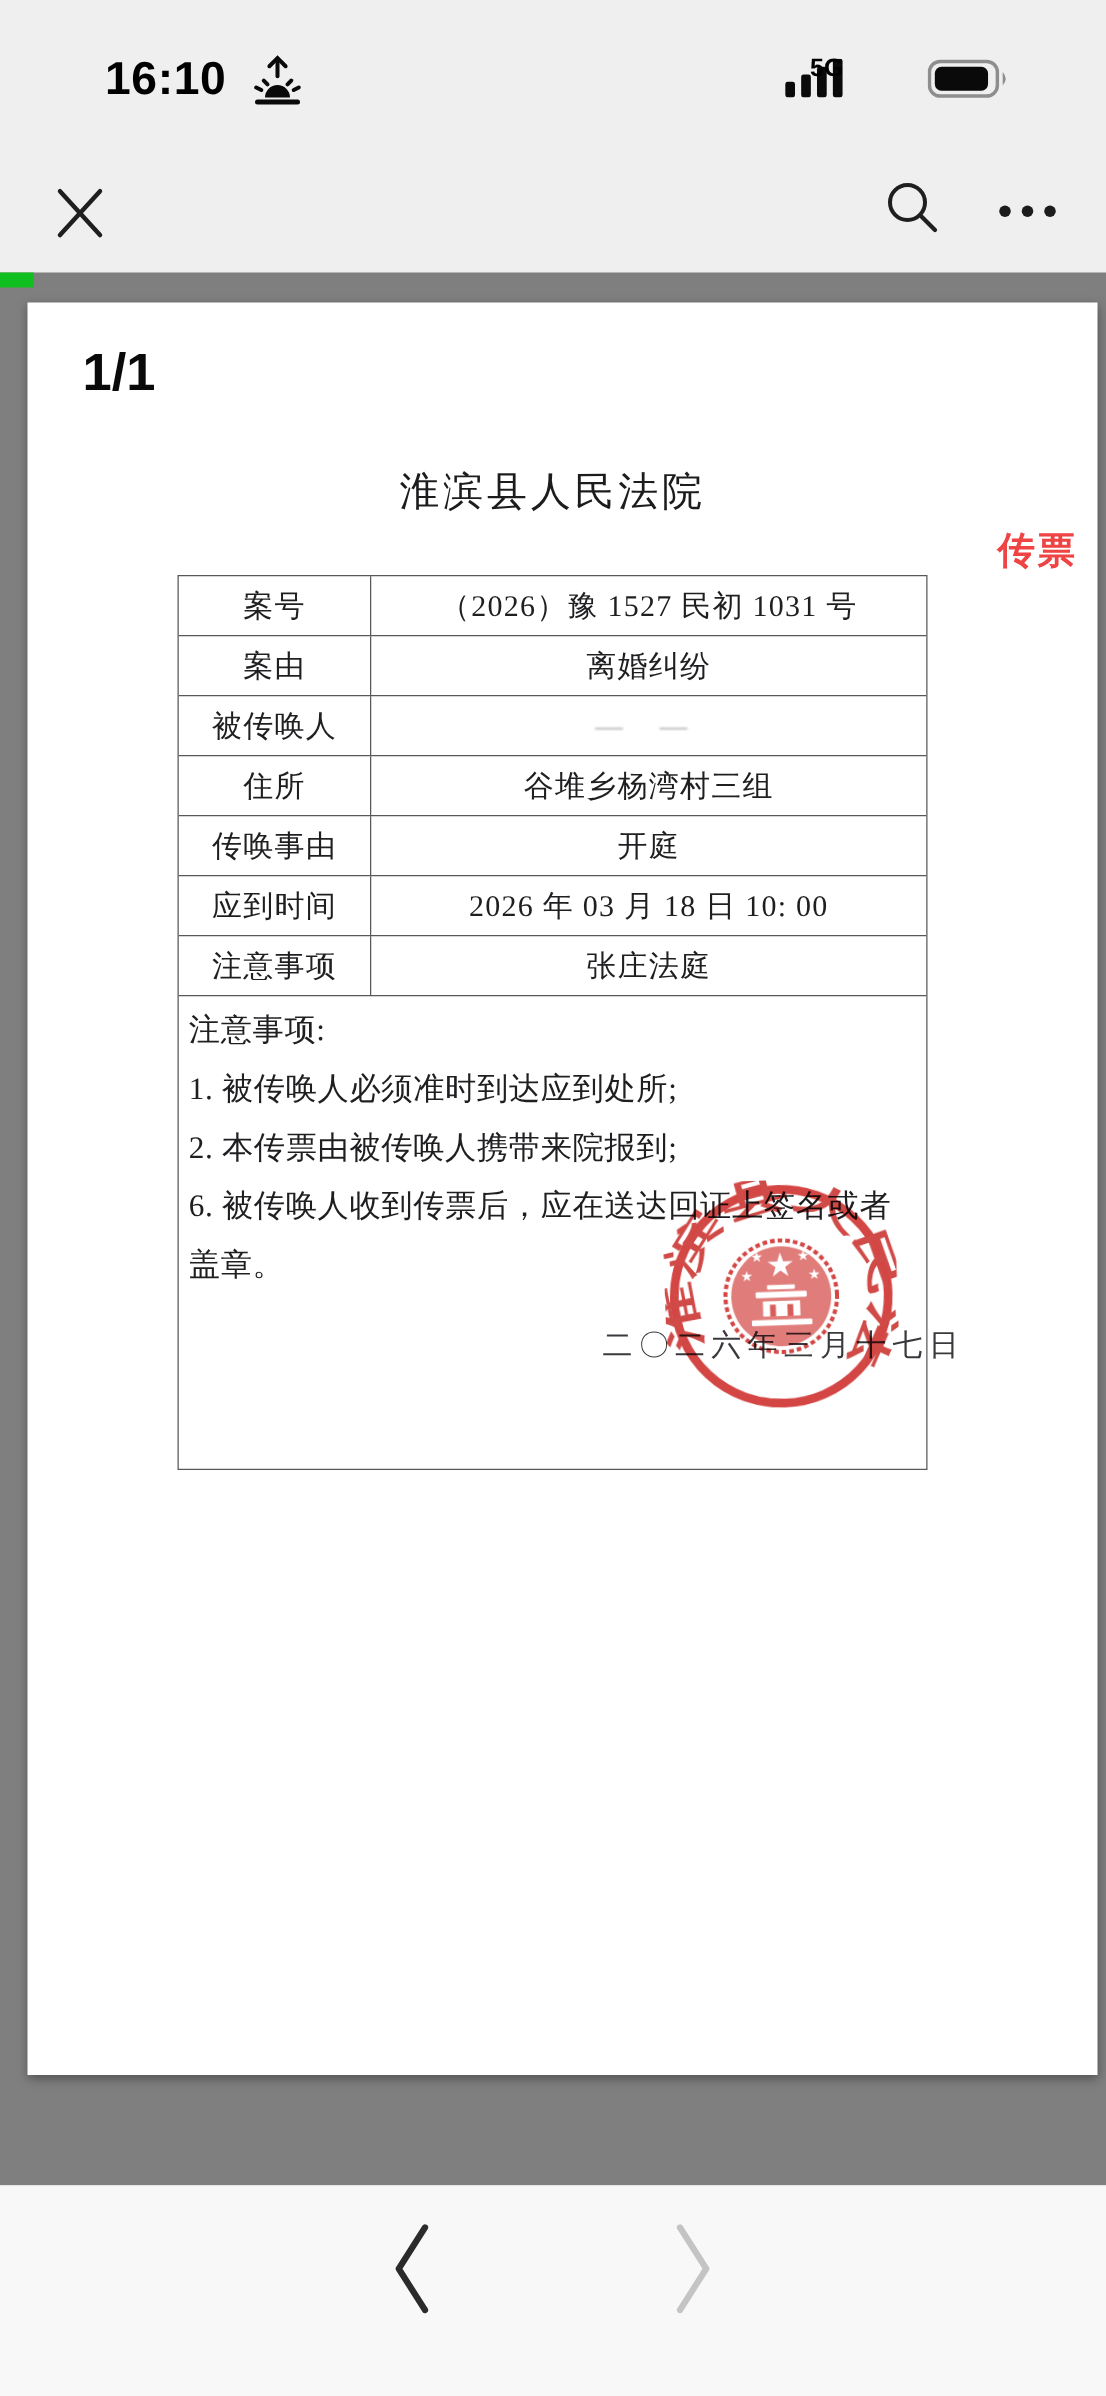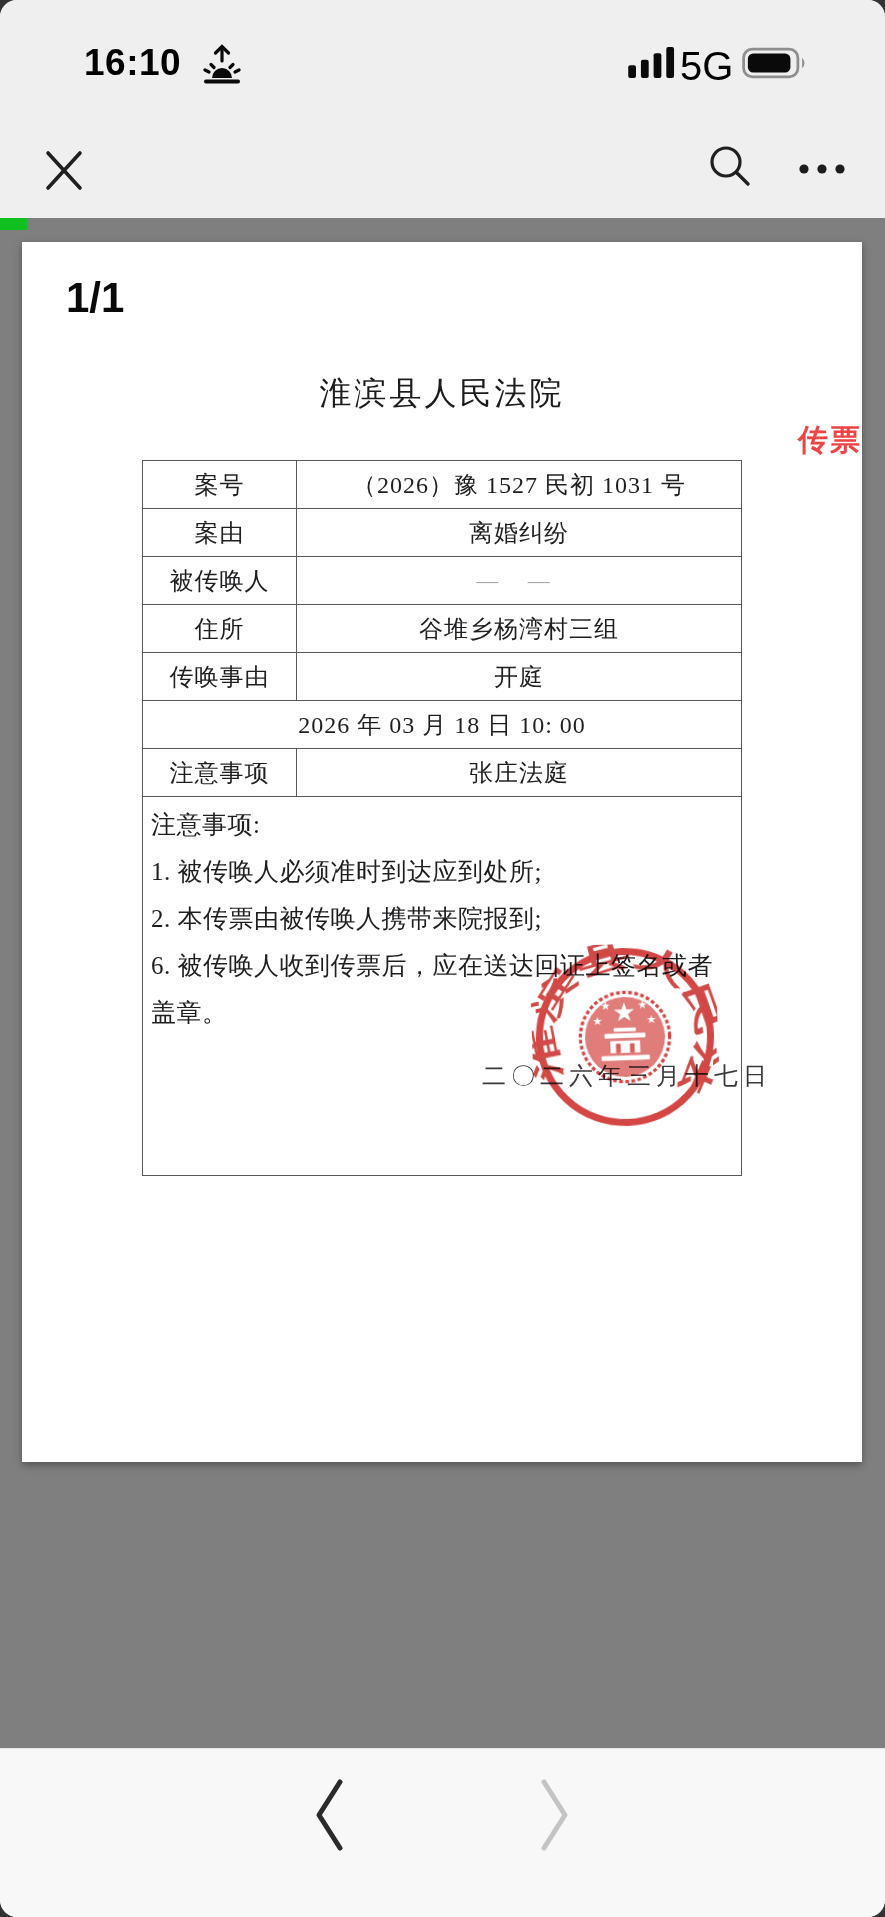--- a/index.html
+++ b/index.html
@@ -1,37 +1,37 @@
 <!DOCTYPE html>
 <html><head>
 <meta charset="utf-8">
 <style>
   html,body{margin:0;padding:0;background:#333;}
   .screen{
     position:relative; width:885px; height:1917px; overflow:hidden;
     background:#efefef; font-family:"Liberation Sans", sans-serif;
     margin:0 auto;
-    border-radius:17px;
   }
   
   .topchrome{position:absolute;left:0;top:0;width:885px;height:218px;background:#efefef;}
   .time{position:absolute;left:84px;top:42px;font-size:37px;font-weight:700;color:#000;letter-spacing:.5px;}
   .sunrise{position:absolute;left:200px;top:42px;}
   .signal{position:absolute;left:628px;top:47px;}
-  .net{position:absolute;left:680px;top:44px;font-size:40px;font-weight:400;color:#000;}
+  .net{position:absolute;left:648px;top:44px;font-size:20px;font-weight:700;color:#000;}
   .battery{position:absolute;left:742px;top:46px;}
   .btn-close{position:absolute;left:42px;top:148px;width:44px;height:44px;cursor:pointer;}
   .btn-search{position:absolute;left:706px;top:142px;width:48px;height:48px;cursor:pointer;}
   .btn-more{position:absolute;left:798px;top:160px;width:48px;height:18px;cursor:pointer;}
   
   .viewer{position:absolute;left:0;top:218px;width:885px;height:1530px;background:#7f7f7f;}
   .progress{position:absolute;left:0;top:0;width:27px;height:12px;background:#10c020;}
   .page{
-    position:absolute;left:22px;top:24px;width:840px;height:1220px;background:#fff;
+    position:absolute;left:22px;top:24px;width:840px;height:1418px;background:#fff;
     box-shadow:0 3px 8px rgba(0,0,0,.35);
+    padding-left:16px;
   }
   .page-ind{position:absolute;left:44px;top:32px;font-size:42px;font-weight:700;color:#0a0a0a;}
   .court{
     position:absolute;left:0;top:130px;width:840px;text-align:center;
     font-family:"Liberation Serif","DejaVu Serif",serif;font-size:32px;color:#1c1c1e;letter-spacing:3px;
   }
   .doctitle{
     position:absolute;left:0;top:178px;width:840px;text-align:right;
     font-family:"Liberation Serif","DejaVu Serif",serif;font-size:30px;font-weight:700;color:#ef4444;letter-spacing:2px;
   }
@@ -141,20 +141,21 @@
         </div>
         <div class="trow">
           <div class="tlabel">住所</div>
           <div class="tvalue">谷堆乡杨湾村三组</div>
         </div>
         <div class="trow">
           <div class="tlabel">传唤事由</div>
           <div class="tvalue">开庭</div>
         </div>
         <div class="trow">
+          <div class="tlabel">应到时间</div>
           <div class="tvalue">2026 年 03 月 18 日 10: 00</div>
         </div>
         <div class="trow">
           <div class="tlabel">注意事项</div>
           <div class="tvalue">张庄法庭</div>
         </div>
         <div class="notes">
           <p>注意事项:</p>
           <p>1. 被传唤人必须准时到达应到处所;</p>
           <p>2. 本传票由被传唤人携带来院报到;</p>

